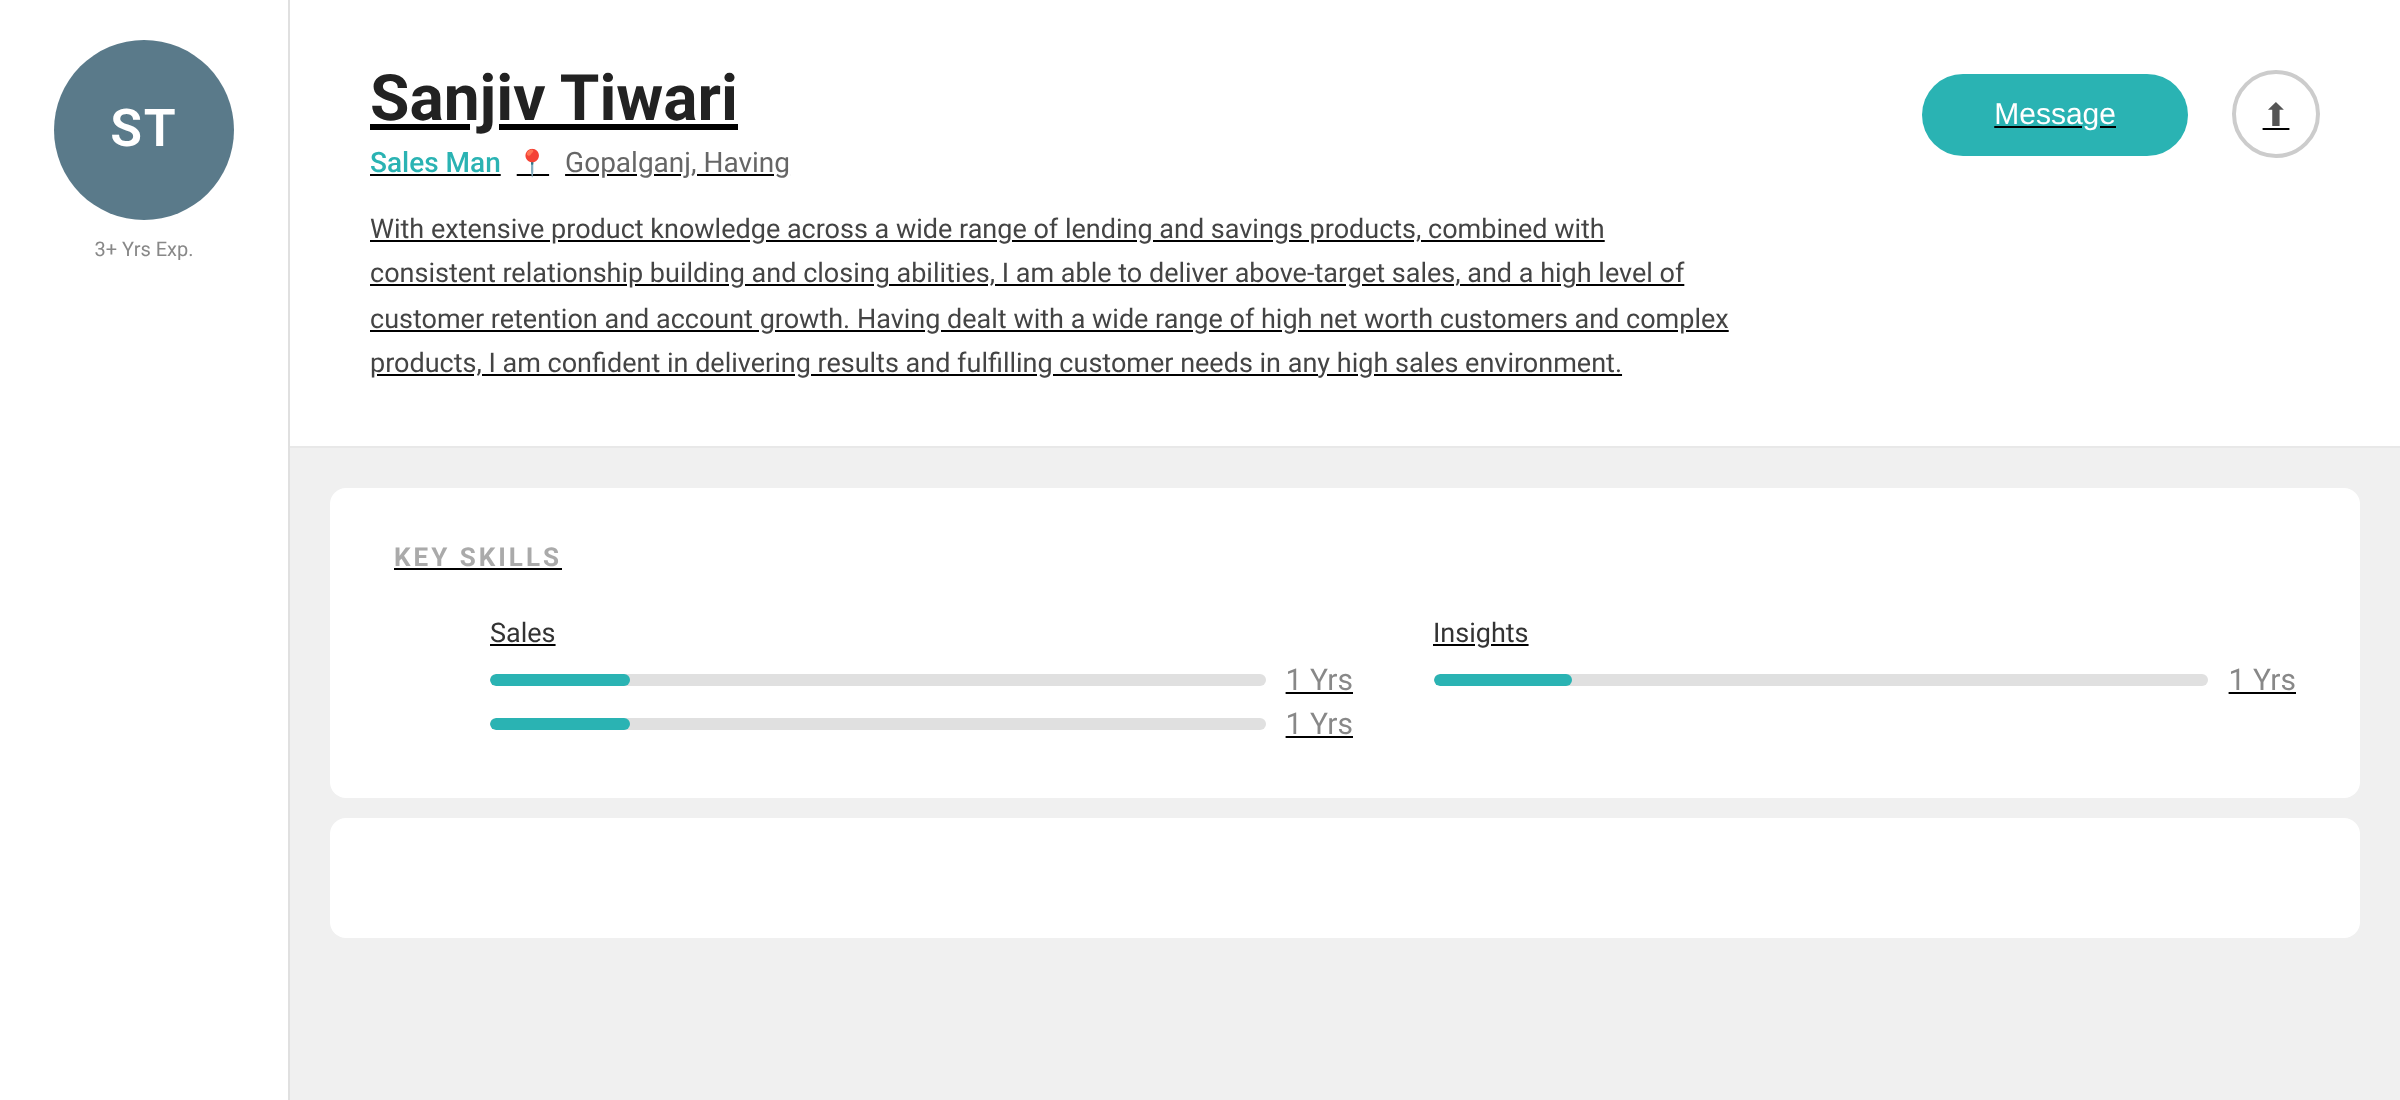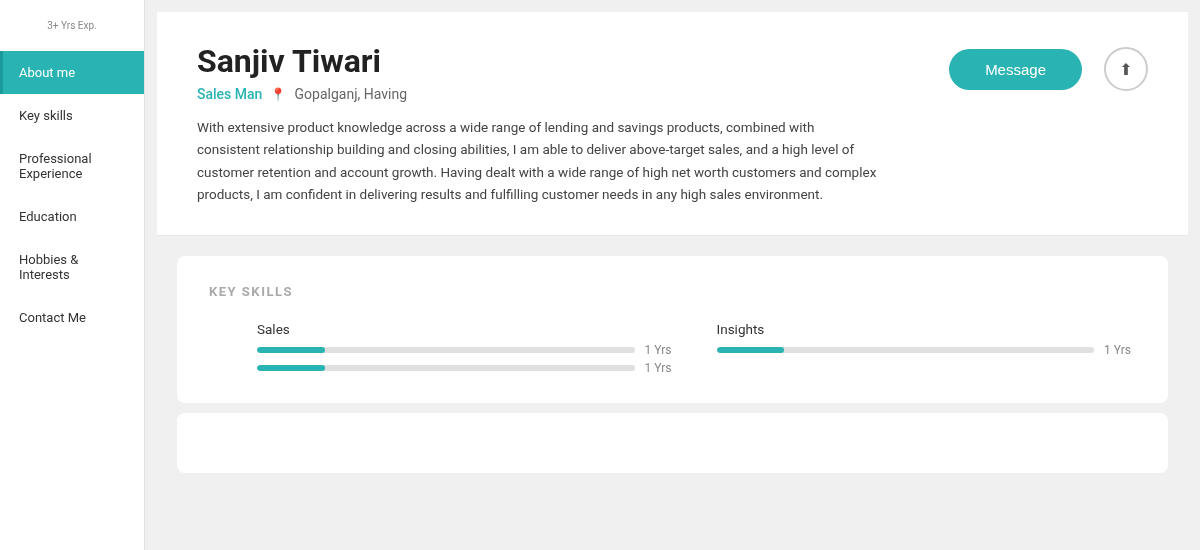--- a/index.html
+++ b/index.html
@@ -56,21 +56,22 @@
       background: #2ab3b3;
       color: #fff;
       border-left: 3px solid #1a9a9a;
     }
 
     
     .main-content {
       flex: 1;
       background: #f0f0f0;
       overflow-y: auto;
-      padding: 12px;
+      padding: 0;
+      text-decoration: underline;
     }
 
     
     .profile-header {
       background: #ffffff;
       padding: 30px 40px 30px 40px;
       display: flex;
       align-items: flex-start;
       justify-content: space-between;
       border-bottom: 1px solid #e8e8e8;
@@ -177,48 +178,41 @@
       background: #e0e0e0;
       border-radius: 3px;
       overflow: hidden;
     }
     .skill-bar-fill {
       height: 100%;
       background: #2ab3b3;
       border-radius: 3px;
     }
     .skill-yrs {
-      font-size: 12px;
+      font-size: 15px;
       color: #888;
       white-space: nowrap;
       min-width: 32px;
     }
 
     
     .next-section {
       margin: 0 20px 20px 20px;
       background: #fff;
       border-radius: 8px;
       padding: 28px 32px;
       min-height: 60px;
     }
   </style>
 </head>
 <body>
 
 <div class="sidebar">
+  <div class="avatar-circle">ST</div>
   <div class="sidebar-exp">3+ Yrs Exp.</div>
-  <nav class="sidebar-nav">
-    <div class="nav-item active">About me</div>
-    <div class="nav-item">Key skills</div>
-    <div class="nav-item">Professional Experience</div>
-    <div class="nav-item">Education</div>
-    <div class="nav-item">Hobbies &amp; Interests</div>
-    <div class="nav-item">Contact Me</div>
-  </nav>
 </div>
 
 <div class="main-content">
 
   <div class="profile-header">
     <div class="profile-info">
       <div class="profile-name">Sanjiv Tiwari</div>
       <div class="profile-title-row">
         <span class="profile-title">Sales Man</span>
         <span class="location-icon">📍</span>

